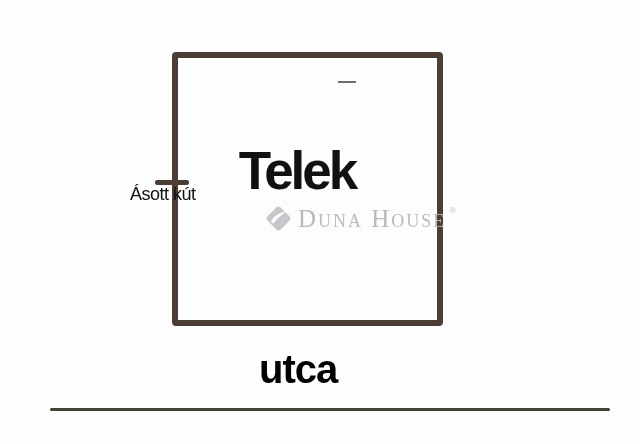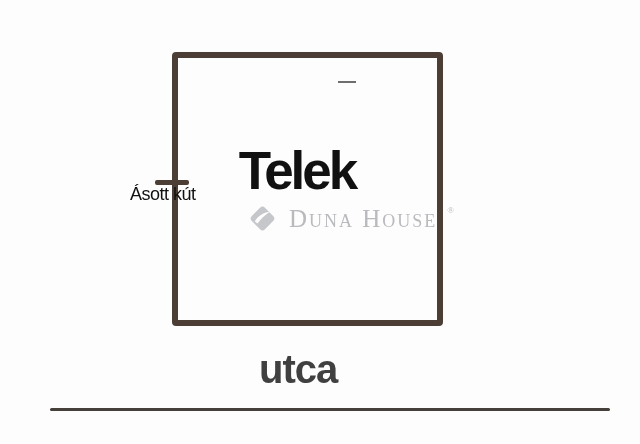--- a/index.html
+++ b/index.html
@@ -41,24 +41,24 @@
   .top-dash {
     position: absolute;
     left: 338px; top: 81px;
     width: 18px; height: 2px;
     background: #6e6e6e;
   }
 
   
   .watermark {
     position: absolute;
-    left: 248px; top: 204px;
+    left: 264px; top: 204px;
     display: flex;
     align-items: center;
-    gap: 12px;
+    gap: 5px;
   }
   .wm-diamond { display: block; }
   .wm-text {
     font-family: "Liberation Serif", serif;
     font-variant: small-caps;
     font-size: 25px;
     letter-spacing: 2px;
     line-height: 1;
     color: #b9babe;
     white-space: nowrap;
@@ -92,21 +92,21 @@
   }
 
   
   .street-label {
     position: absolute;
     left: 259px; top: 349px;
     font-size: 40px;
     font-weight: bold;
     letter-spacing: -1px;
     line-height: 1;
-    color: #404040;
+    color: #000000;
   }
   .street-line {
     position: absolute;
     left: 50px; top: 408px;
     width: 560px; height: 3px;
     background: #46403b;
     border-radius: 2px;
   }
 </style>
 </head>

